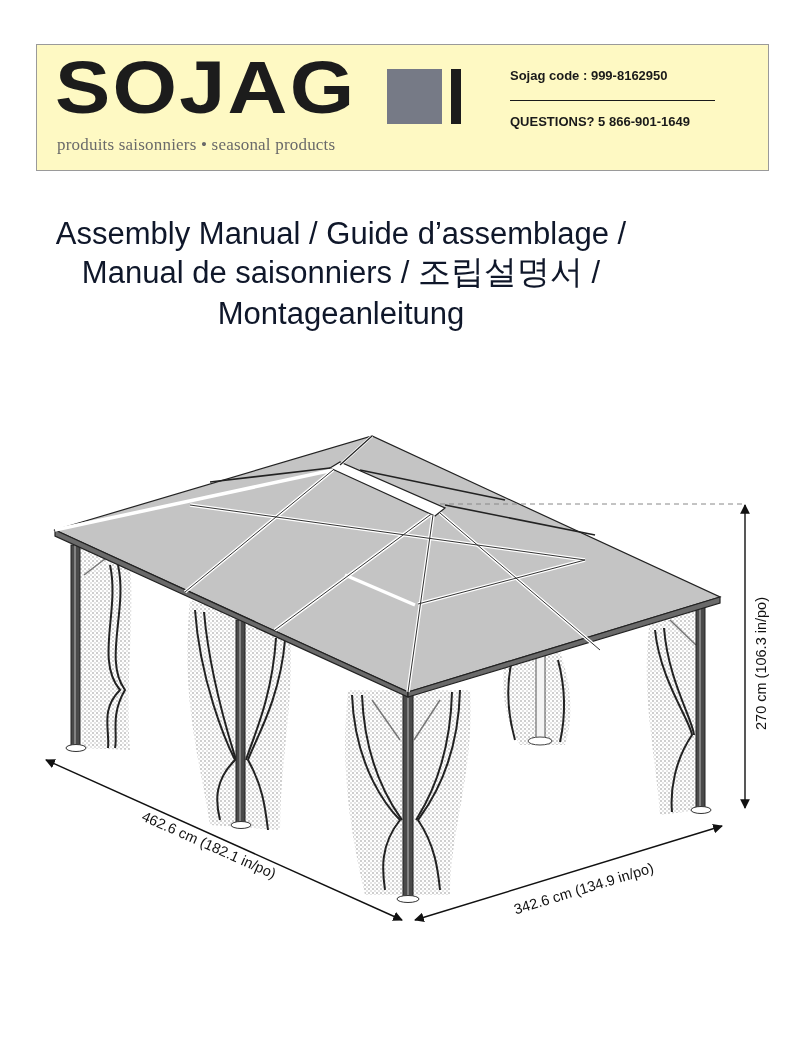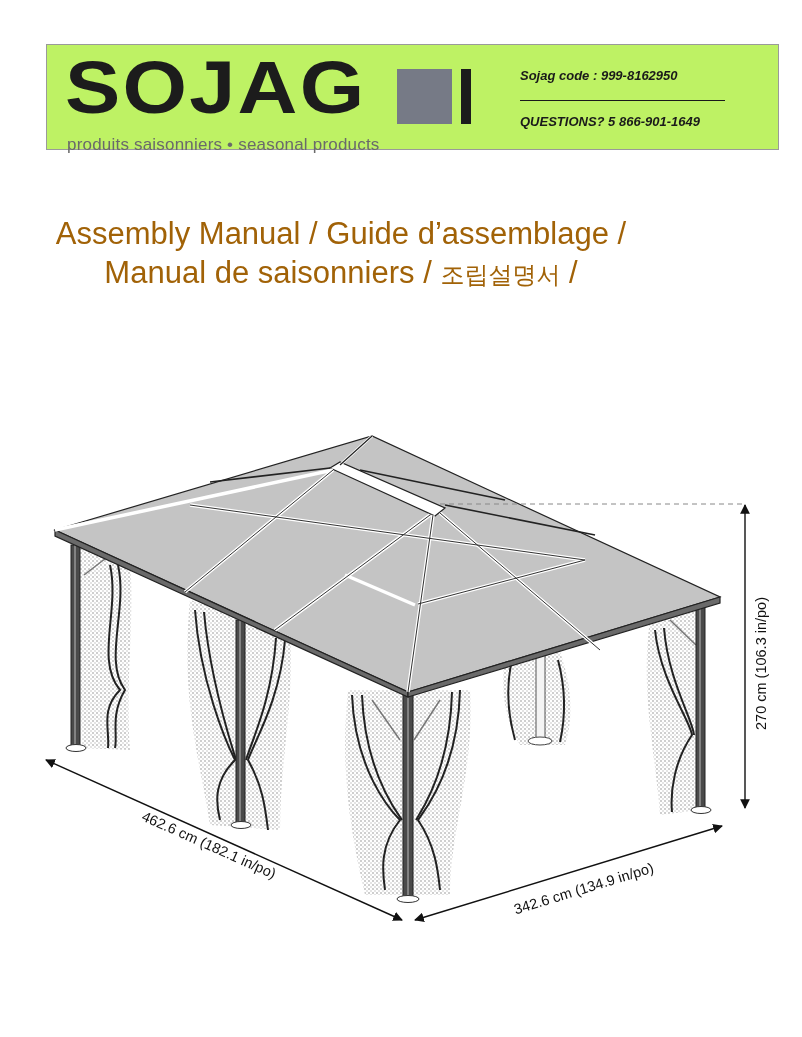--- a/index.html
+++ b/index.html
@@ -1,26 +1,26 @@
 <!DOCTYPE html>
 <html><head>
   <meta charset="utf-8">
   <style>
     html, body { margin: 0; padding: 0; background: #ffffff; }
     body { width: 802px; height: 1037px; position: relative; overflow: hidden; font-family: "Liberation Sans", sans-serif; color: #1a1a1a; }
-    .header-box { position: absolute; left: 46px; top: 44px; width: 733px; height: 106px; border: 1.5px solid #9a9a9a; box-sizing: border-box; background: #bef264; }
+    .header-box { position: absolute; left: 36px; top: 44px; width: 733px; height: 127px; border: 1.5px solid #9a9a9a; box-sizing: border-box; background: #fef9c3; }
     .logo-word { position: absolute; left: 18px; top: 6px; font-family: "Liberation Sans", sans-serif; font-weight: 700; font-size: 74px; letter-spacing: 2px; color: #1c1c1c; line-height: 1; transform: scaleX(1.12); transform-origin: left top; }
     .logo-square { position: absolute; left: 350px; top: 24px; width: 55px; height: 55px; background: #767a86; }
     .logo-bar { position: absolute; left: 414px; top: 24px; width: 10px; height: 55px; background: #1c1c1c; }
-    .logo-tagline { position: absolute; left: 20px; top: 90px; font-size: 17px; color: #6a6a6a; letter-spacing: 0.2px; }
-    .info-block { position: absolute; left: 473px; top: 20px; width: 240px; font-style: italic; }
+    .logo-tagline { position: absolute; left: 20px; top: 90px; font-size: 17px; color: #6a6a6a; letter-spacing: 0.2px; font-family: Liberation Serif, serif; }
+    .info-block { position: absolute; left: 473px; top: 20px; width: 240px; }
     .info-line { font-weight: 700; font-size: 13px; color: #1a1a1a; line-height: 21px; white-space: nowrap; }
     .info-rule { height: 0; border-top: 1.5px solid #1a1a1a; width: 205px; margin: 14px 0 10px 0; }
-    .title { position: absolute; left: 0; top: 214px; width: 682px; text-align: center; font-size: 31px; line-height: 39px; color: #a16207; }
-    .title .ko { font-family: Liberation Sans, sans-serif; font-size: 24px; }
+    .title { position: absolute; left: 0; top: 214px; width: 682px; text-align: center; font-size: 31px; line-height: 39px; color: #0f172a; }
+    .title .ko { font-family: Liberation Mono, monospace; font-size: 33px; }
     .drawing { position: absolute; left: 0; top: 400px; width: 802px; height: 560px; }
     .dim-label { position: absolute; font-size: 14.5px; color: #111; white-space: nowrap; transform-origin: left top; }
   </style>
 </head>
 <body>
 
 <div class="header-box">
   <div class="logo-word">SOJAG</div>
   <div class="logo-square"></div>
   <div class="logo-bar"></div>
@@ -28,20 +28,21 @@
   <div class="info-block">
     <div class="info-line">Sojag code : 999-8162950</div>
     <div class="info-rule"></div>
     <div class="info-line">QUESTIONS? 5 866-901-1649</div>
   </div>
 </div>
 
 <div class="title">
   <div>Assembly Manual / Guide d’assemblage /</div>
   <div><span>Manual de saisonniers / </span><span class="ko">조립설명서</span><span> /</span></div>
+  <div>Montageanleitung</div>
 </div>
 
 <div class="drawing">
   <svg width="802" height="560" viewBox="0 400 802 560" xmlns="http://www.w3.org/2000/svg">
     <defs>
       <pattern id="mesh" width="4" height="4" patternUnits="userSpaceOnUse">
         <rect width="4" height="4" fill="#ffffff"></rect>
         <rect x="0" y="0" width="2" height="2" fill="#cfcfcf"></rect>
         <rect x="2" y="2" width="2" height="2" fill="#e4e4e4"></rect>
       </pattern>

